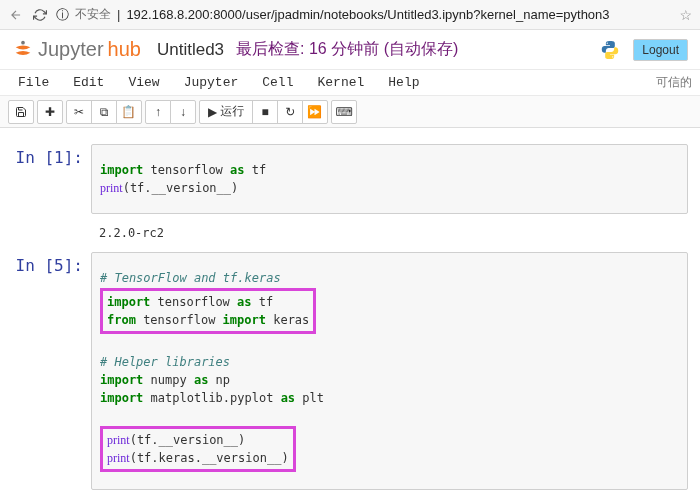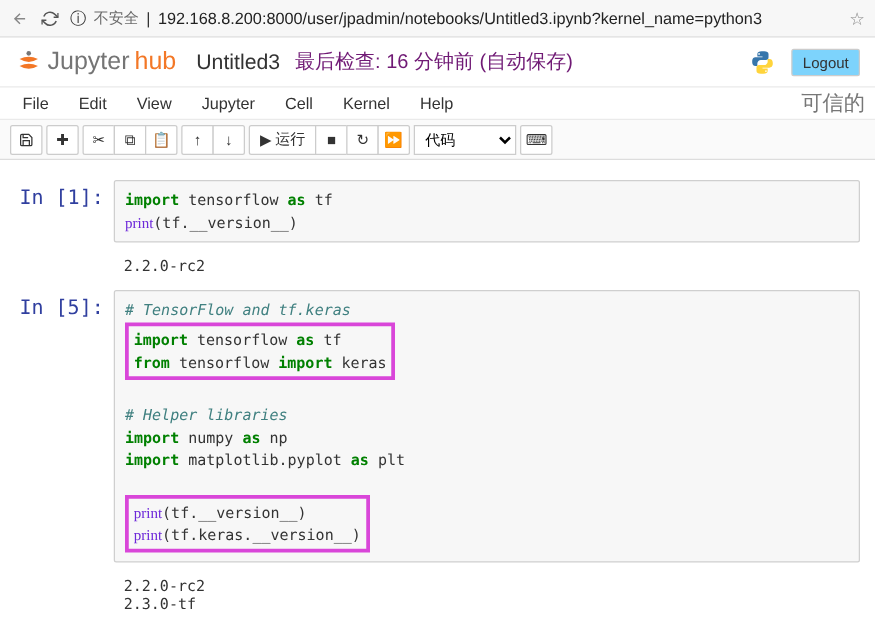--- a/index.html
+++ b/index.html
@@ -11,37 +11,37 @@
 .url-area .url { color: #222; }
 .star { color: #888; font-size: 14px; margin-left: auto; }
 .header { height: 40px; display: flex; align-items: center; padding: 0 12px; gap: 12px; border-bottom: 1px solid #eaeaea; }
 .logo { display: flex; align-items: center; gap: 4px; font-size: 20px; font-weight: 400; color: #757575; }
 .logo .hub { color: #f37726; font-weight: 500; }
 .title { font-size: 17px; color: #333; margin-left: 4px; }
 .checkpoint { font-size: 16px; color: #701a75; }
 .spacer { flex: 1; }
 .python-logo { width: 22px; height: 22px; }
 .logout-btn { border: 1px solid #ccc; background: #7dd3fc; padding: 3px 8px; font-size: 12px; border-radius: 2px; color: #333; }
-.menubar { height: 26px; display: flex; align-items: center; padding: 0 8px; gap: 4px; border-bottom: 1px solid #eaeaea; }
+.menubar { height: 26px; display: flex; align-items: center; padding: 0 8px; gap: 4px; border-bottom: 1px solid #eaeaea; font-family: Liberation Mono, monospace; }
 .menubar .menu { padding: 4px 10px; font-size: 13px; color: #333; }
-.menubar .trusted { margin-left: auto; font-size: 17px; color: #777; }
+.menubar .trusted { margin-left: auto; font-size: 12px; color: #777; }
 .toolbar { height: 32px; display: flex; align-items: center; padding: 3px 8px; gap: 3px; border-bottom: 1px solid #ddd; background: #fafafa; }
 .tb-btn { width: 26px; height: 24px; border: 1px solid #ccc; background: #fff; border-radius: 2px; display: flex; align-items: center; justify-content: center; font-size: 12px; color: #333; }
 .tb-group { display: flex; gap: 0; }
 .tb-group .tb-btn { border-radius: 0; margin-left: -1px; }
 .tb-group .tb-btn:first-child { border-radius: 2px 0 0 2px; margin-left: 0; }
 .tb-group .tb-btn:last-child { border-radius: 0 2px 2px 0; }
 .run-btn { width: auto; padding: 0 8px; gap: 3px; }
 .cell-type { height: 24px; border: 1px solid #ccc; background: #fff; font-size: 12px; padding: 0 4px; width: 82px; }
 .notebook { padding: 16px 12px 0 4px; background: #fff; overflow: hidden; }
 .cell { display: flex; margin-bottom: 6px; }
 .prompt { width: 78px; text-align: right; padding: 4px 8px 0 0; font-family: monospace; font-size: 16px; color: #303F9F; white-space: nowrap; }
 .prompt.in { color: #303F9F; }
 .input-area { flex: 1; }
-.code-box { background: #f7f7f7; border: 1px solid #cfcfcf; border-radius: 2px; padding: 6px 8px; font-family: monospace; font-size: 12px; line-height: 1.5; white-space: pre; }
+.code-box { background: #f7f7f7; border: 1px solid #cfcfcf; border-radius: 2px; padding: 16px 8px; font-family: monospace; font-size: 12px; line-height: 1.5; white-space: pre; }
 .output-box { padding: 6px 8px; font-family: monospace; font-size: 12px; white-space: pre; }
 .kw { color: #008000; font-weight: bold; }
 .bu { color: #6d28d9; font-family: Liberation Serif, serif; }
 .cm { color: #408080; font-style: italic; margin-top: 38px; }
 .highlight-box { border: 3px solid #d946d9; display: inline-block; padding: 2px 4px; margin: 1px 0; }
 .cell-wrapper { border-left: 5px solid transparent; padding-left: 4px; }
 </style>
 </head>
 <body>
 
@@ -115,23 +115,20 @@
   <div class="tb-group">
     <button class="tb-btn">↑</button>
     <button class="tb-btn">↓</button>
   </div>
   <div class="tb-group">
     <button class="tb-btn run-btn">▶ <span>运行</span></button>
     <button class="tb-btn">■</button>
     <button class="tb-btn">↻</button>
     <button class="tb-btn">⏩</button>
   </div>
-  <select class="cell-type">
-    <option>代码</option>
-  </select>
   <button class="tb-btn">⌨</button>
 </div>
 
 <div class="notebook" id="notebook">
     <div class="cell-wrapper">
       <div class="cell">
         <div class="prompt in">In  [1]:</div>
         <div class="input-area">
           <div class="code-box"><span class="kw">import</span> tensorflow <span class="kw">as</span> tf
 <span class="bu">print</span>(tf.__version__)</div>

